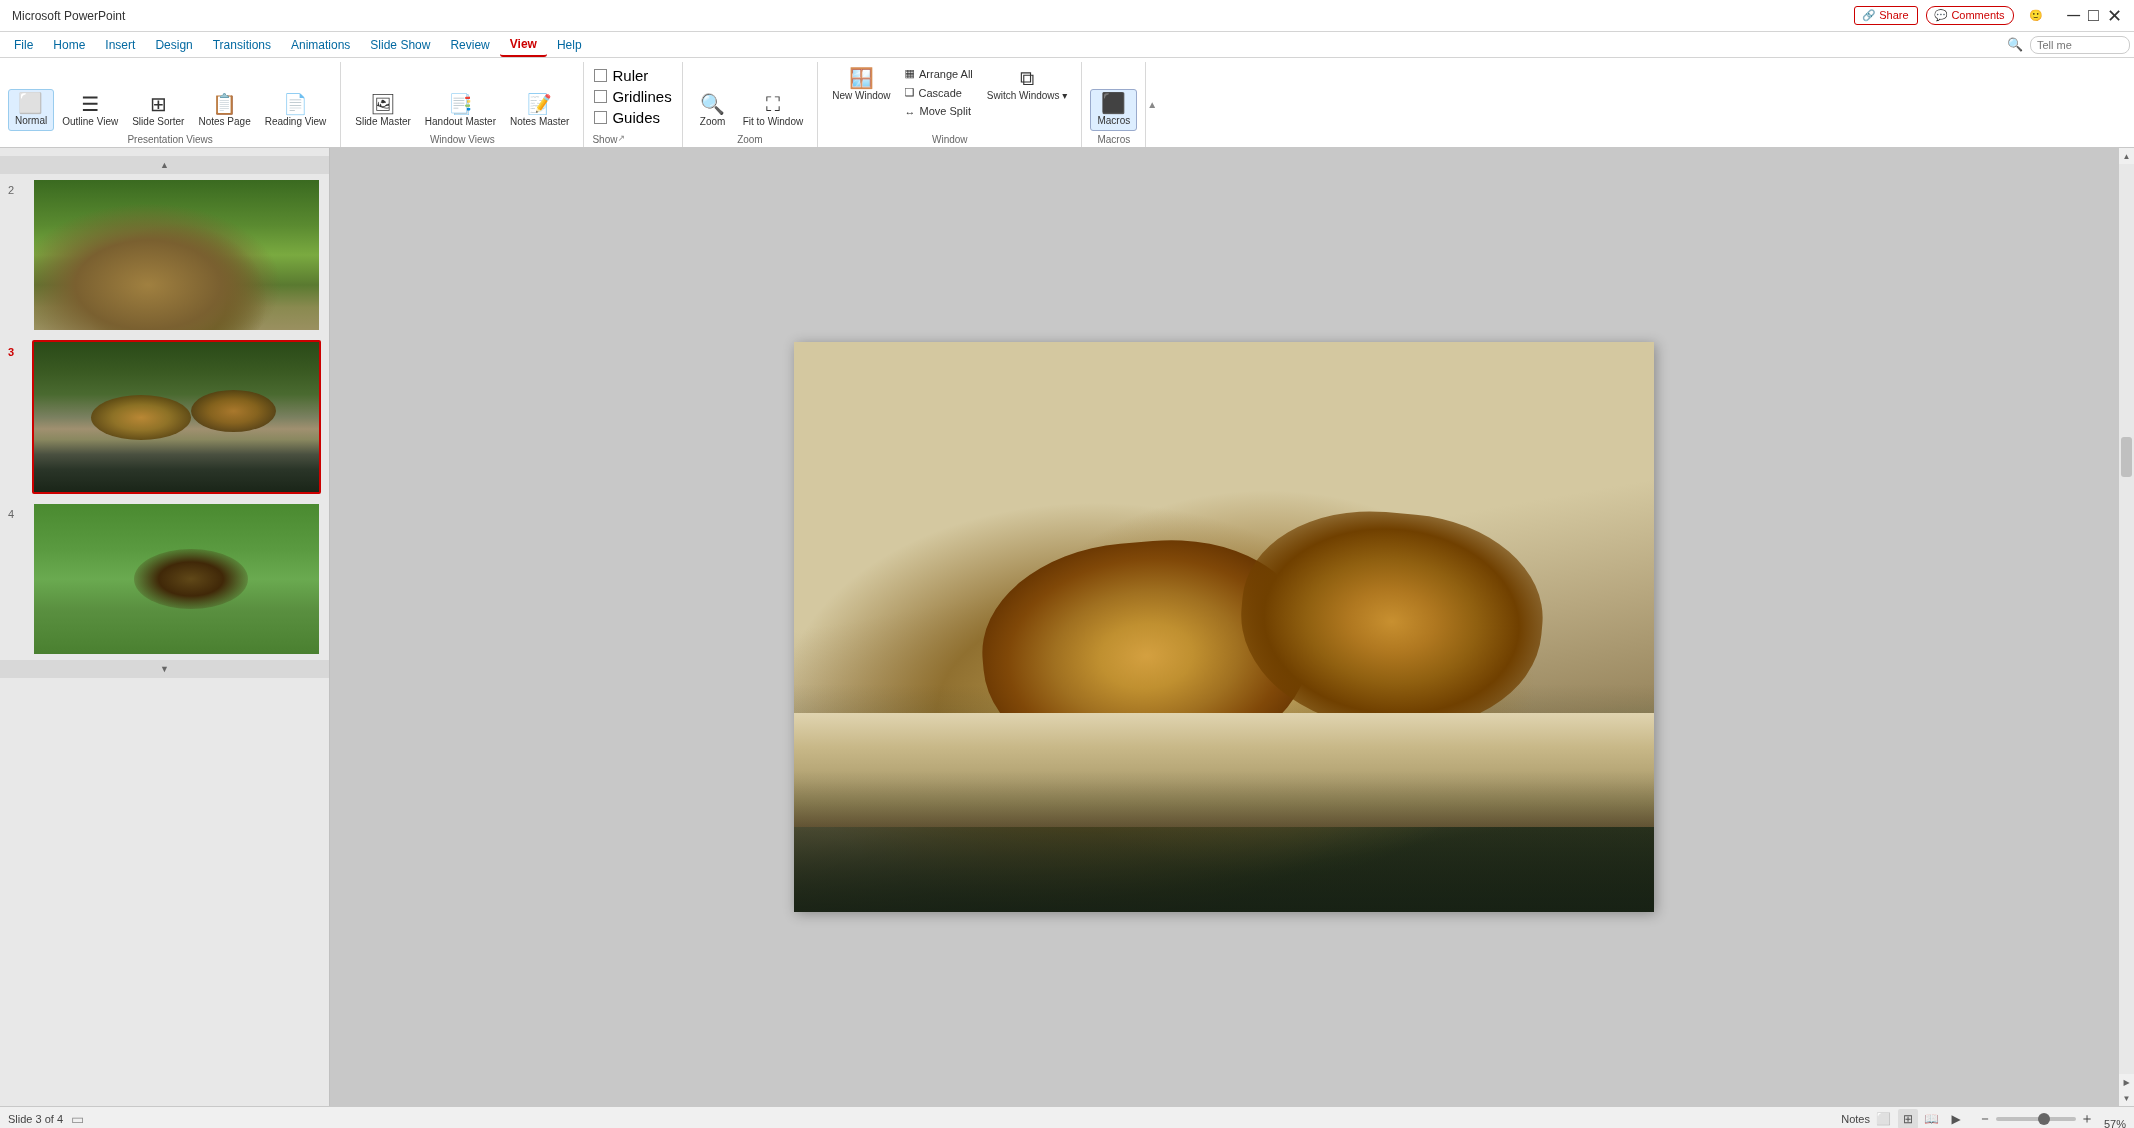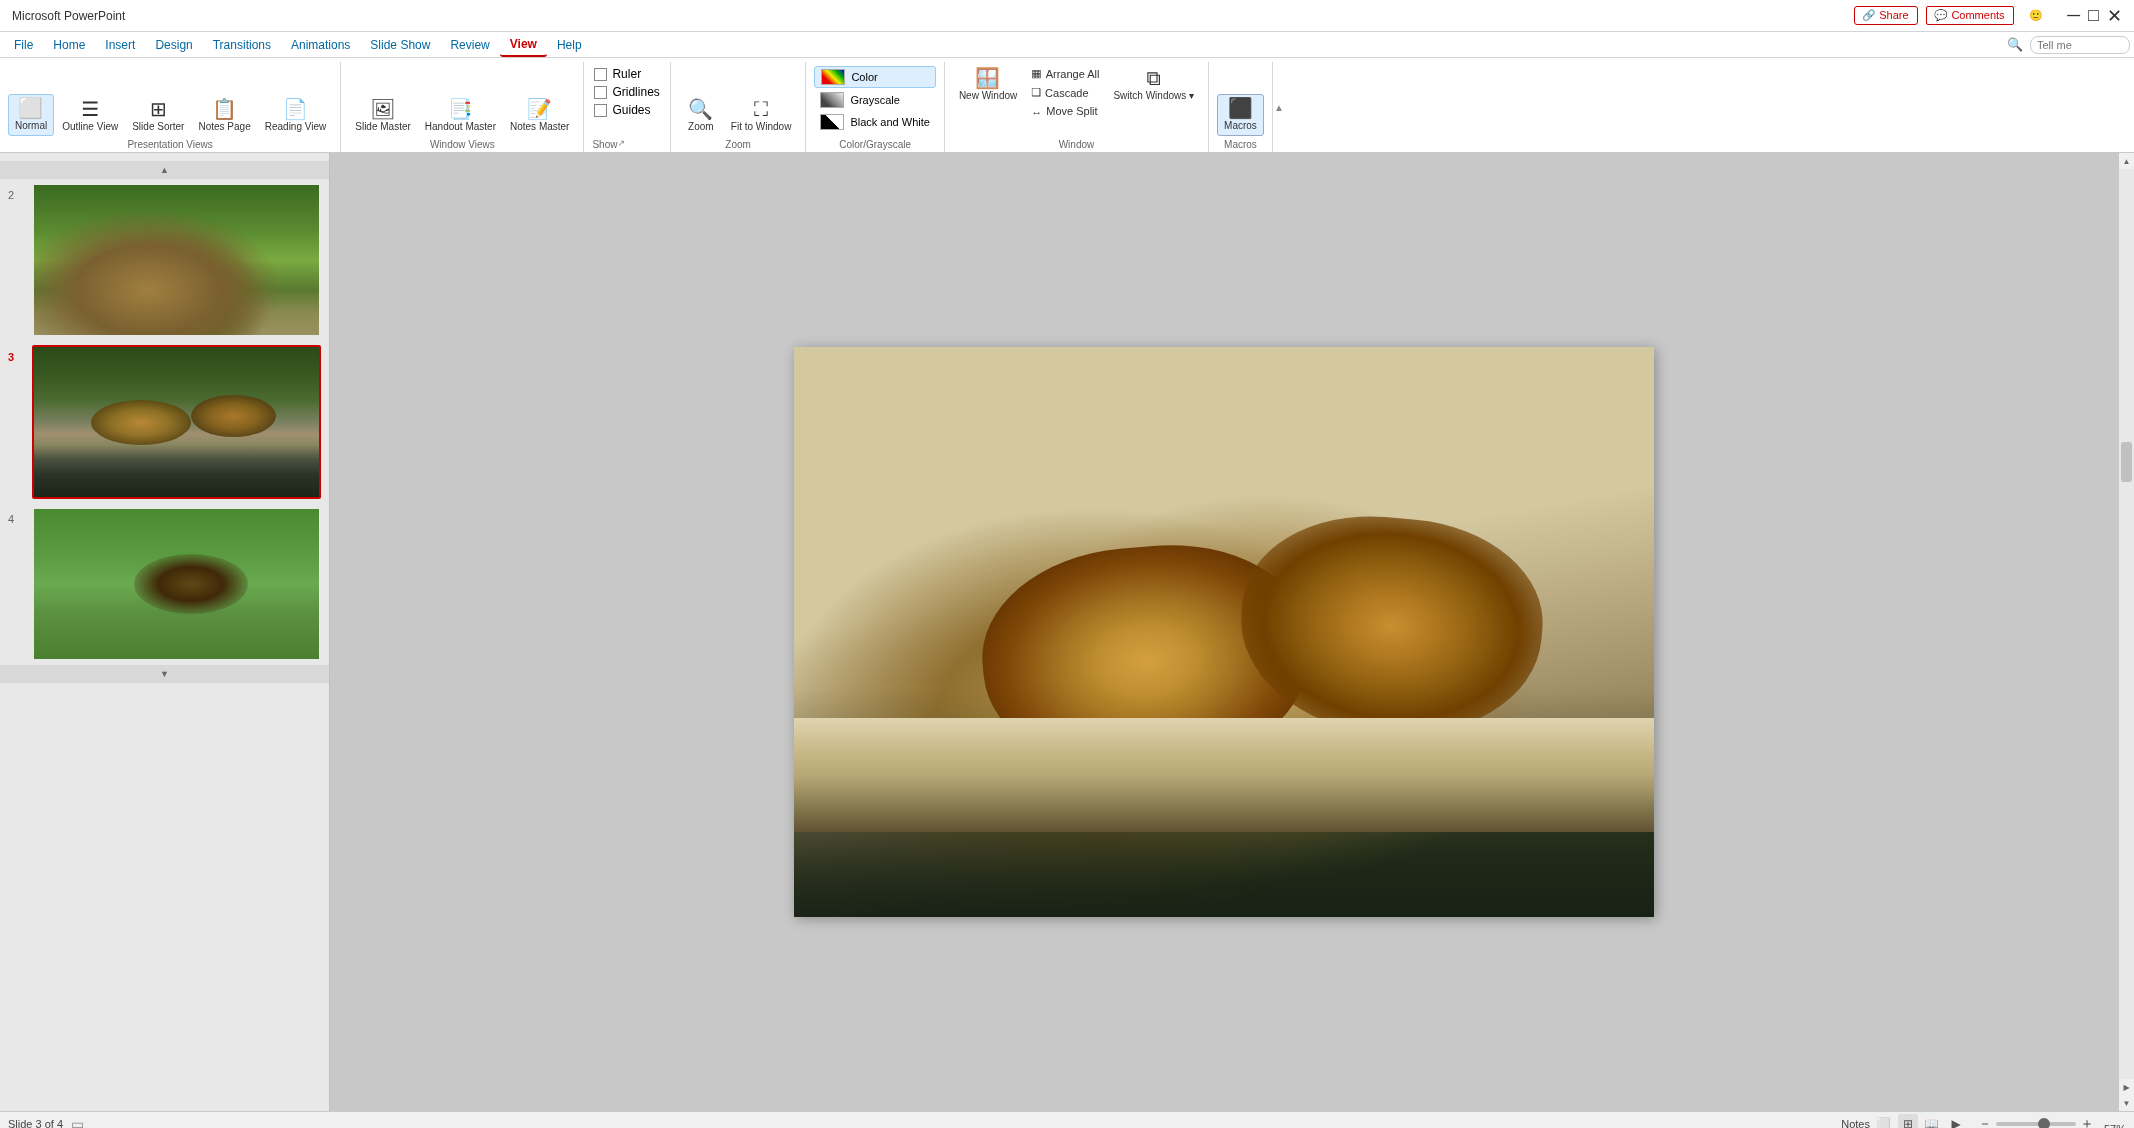--- a/index.html
+++ b/index.html
@@ -29,21 +29,21 @@
       border-radius: 3px;
     }
     .title-btn.share {
       color: #c00;
       border: 1px solid #c00;
       border-radius: 3px;
     }
     .title-btn.comments {
       color: #c00;
       border: 1px solid #c00;
-      border-radius: 2px;
+      border-radius: 9px;
     }
 
     
     .menu-bar {
       height: 26px;
       background: #fff;
       display: flex;
       align-items: center;
       padding: 0 4px;
       border-bottom: 1px solid #d4d4d4;
@@ -125,21 +125,21 @@
     .checkbox-group {
       display: flex;
       flex-direction: column;
       gap: 2px;
       padding: 4px 0;
     }
     .cb-item {
       display: flex;
       align-items: center;
       gap: 5px;
-      font-size: 12px;
+      font-size: 15px;
       cursor: pointer;
       padding: 1px 2px;
     }
     .cb-box {
       width: 13px;
       height: 13px;
       border: 1px solid #888;
       background: #fff;
       flex-shrink: 0;
     }
@@ -461,39 +461,20 @@
         <span class="label">Zoom</span>
       </div>
       <div class="ribbon-btn">
         <span class="icon">⛶</span>
         <span class="label">Fit to Window</span>
       </div>
     </div>
     <div class="ribbon-group-label">Zoom</div>
   </div>
 
-  <div class="ribbon-group">
-    <div class="ribbon-group-items" style="flex-direction:column;align-items:flex-start;">
-      <div class="color-group">
-        <div class="color-btn active">
-          <div class="color-swatch" style="background: linear-gradient(45deg, #e00 25%, #ee0 50%, #0a0 75%, #00e 100%);"></div>
-          <span>Color</span>
-        </div>
-        <div class="color-btn">
-          <div class="color-swatch" style="background: linear-gradient(45deg, #444 25%, #888 50%, #bbb 75%, #eee 100%);"></div>
-          <span>Grayscale</span>
-        </div>
-        <div class="color-btn">
-          <div class="color-swatch" style="background: linear-gradient(45deg, #000 50%, #fff 50%);"></div>
-          <span>Black and White</span>
-        </div>
-      </div>
-    </div>
-    <div class="ribbon-group-label">Color/Grayscale</div>
-  </div>
 
   <div class="ribbon-group">
     <div style="display:flex;flex-direction:column;gap:2px;padding:3px 0;flex:1;">
       <div style="display:flex;gap:4px;">
         <div class="ribbon-btn" style="min-width:50px;">
           <span class="icon">🪟</span>
           <span class="label">New Window</span>
         </div>
         <div style="display:flex;flex-direction:column;gap:2px;">
           <div class="ribbon-btn-small">

